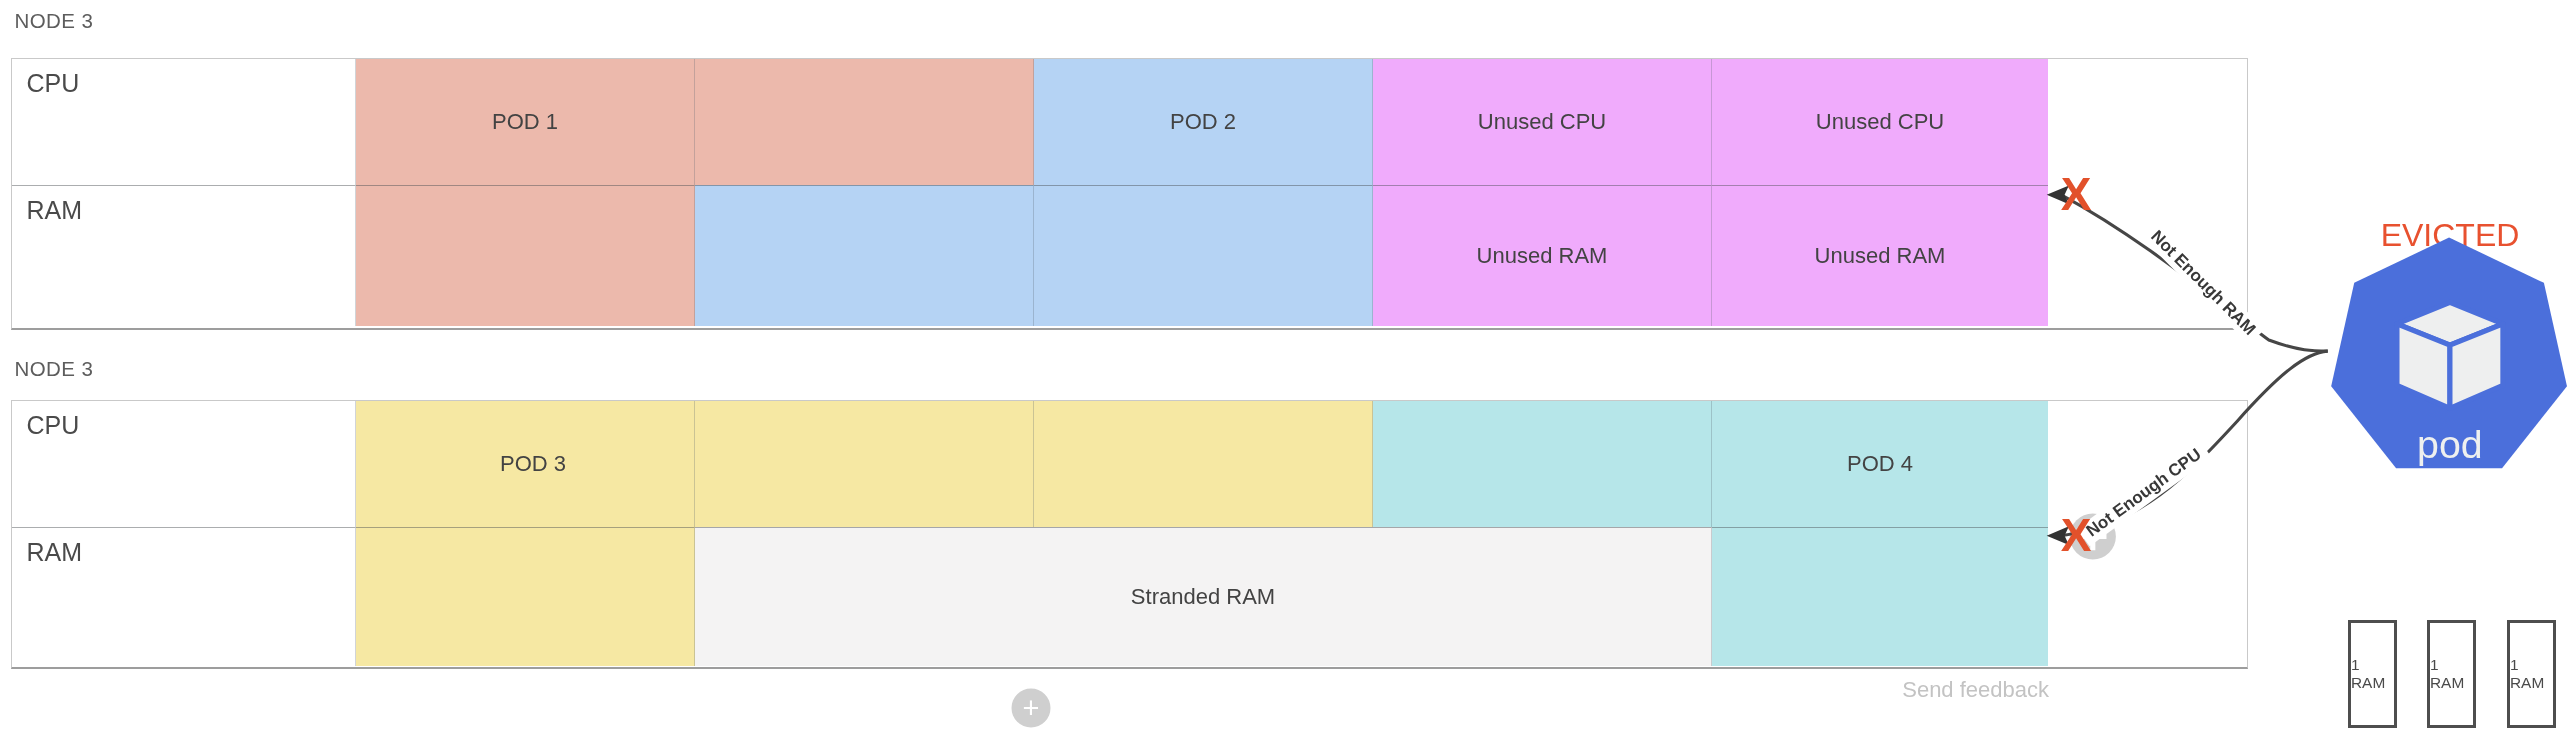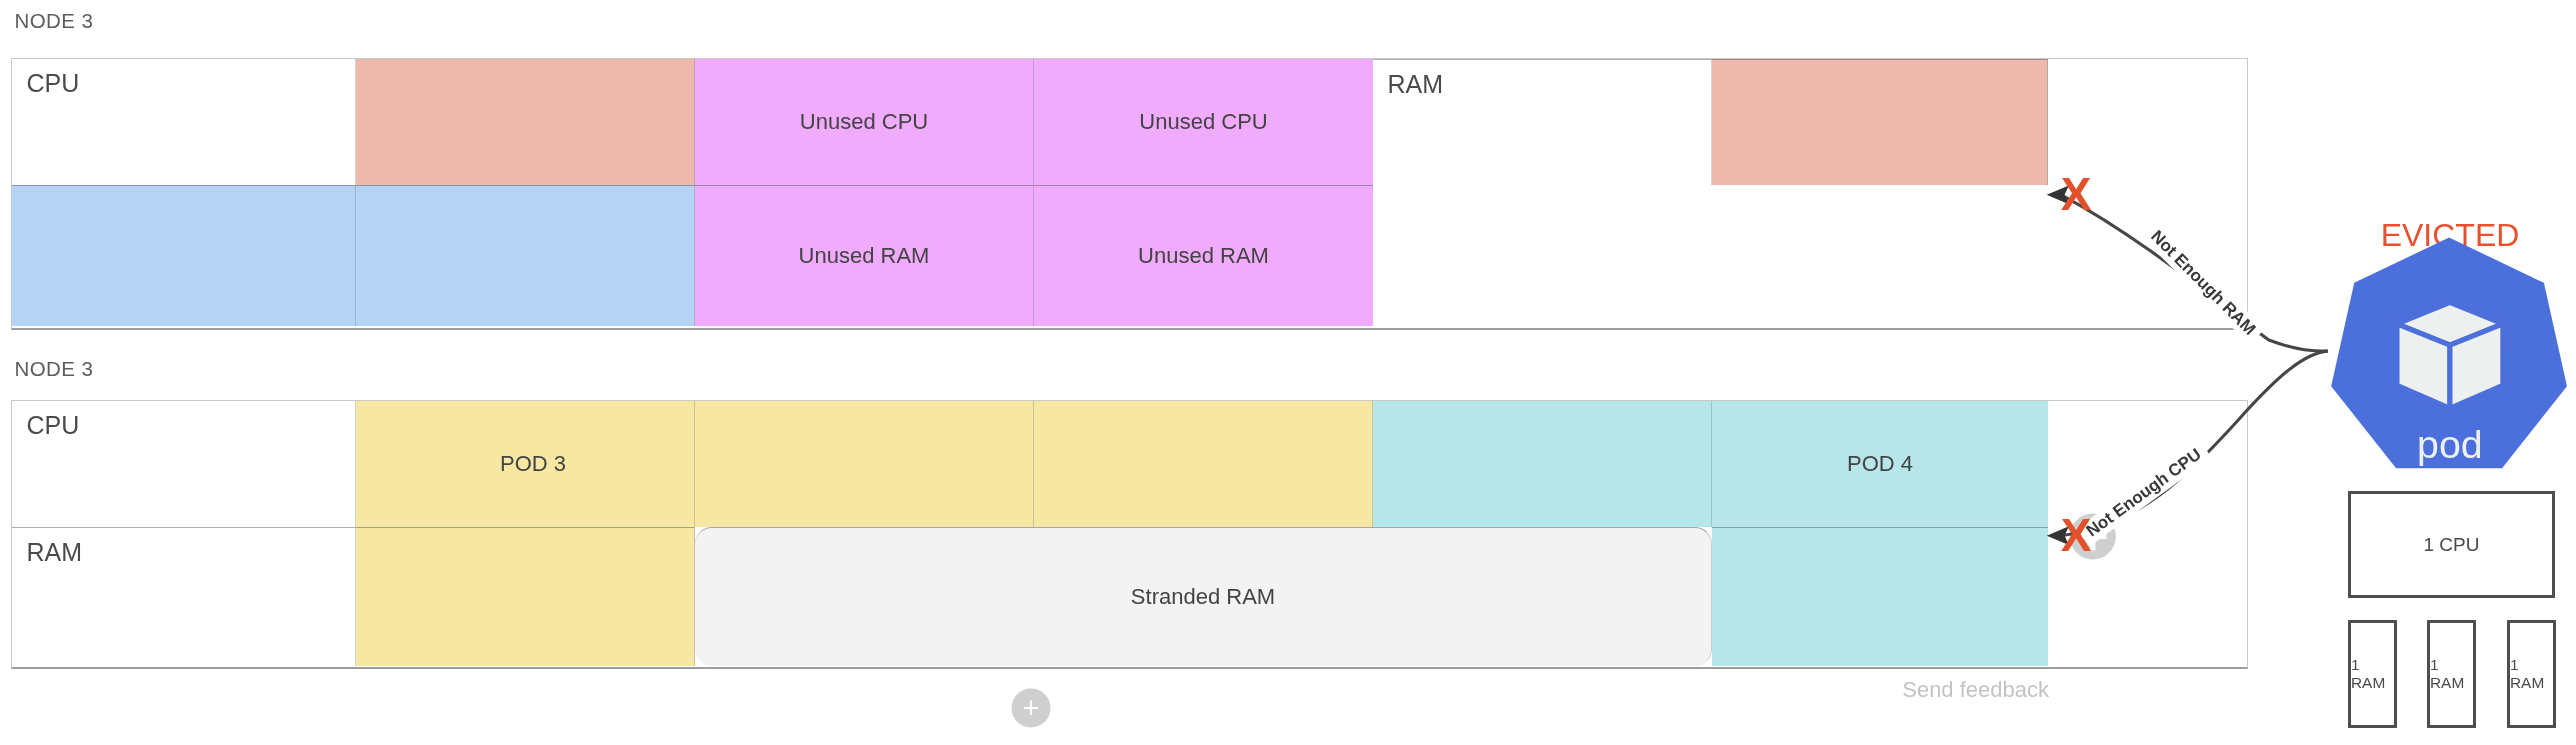--- a/index.html
+++ b/index.html
@@ -13,21 +13,21 @@
       background:#fff;border:1.7px solid #c9c9c9;border-bottom:2.6px solid #9d9d9d;}
   #table1{top:58px;height:272px;grid-template-rows:126px 141px;}
   #table2{top:400px;height:269px;grid-template-rows:126px 139px;}
 
   .cell{box-sizing:border-box;display:flex;align-items:center;justify-content:center;
         font-size:22px;color:#434343;border-right:1.7px solid rgba(90,100,110,0.28);}
   .cell.last{border-right:none;}
   .row2{border-top:1.7px solid rgba(70,75,80,0.45);}
   .rowhead{align-items:flex-start;justify-content:flex-start;padding:10.3px 0 0 14.5px;
            font-size:25px;color:#4a4a4a;background:#fff;}
-  .span3{grid-column:span 3;border-radius:17px;}
+  .span3{grid-column:span 3;}
 
   .c-salmon{background:#ecb9ac;}
   .c-blue{background:#b5d3f4;}
   .c-yellow{background:#f6e8a3;padding-left:16px;}
   .c-teal{background:#b6e6e9;}
   .c-stranded{background:#f4f3f3;}
   .c-white{background:#f0abfc;}
 
   #overlay{position:absolute;left:0;top:0;z-index:5;pointer-events:none;}
 
@@ -57,21 +57,23 @@
   #send-feedback{position:absolute;right:527px;top:677px;font-size:22px;color:#c3c3c3;z-index:4;cursor:pointer;}
 </style>
 </head>
 <body>
 
 <div id="canvas">
 
   <div class="node-label" style="top:8.5px;">NODE 3</div>
   <div class="node-table" id="table1">
     <div class="cell rowhead">CPU</div>
+    <div class="cell c-salmon">POD 1</div>
     <div class="cell c-salmon"></div>
+    <div class="cell c-blue">POD 2</div>
     <div class="cell c-white">Unused CPU</div>
     <div class="cell c-white last">Unused CPU</div>
 
     <div class="cell rowhead row2">RAM</div>
     <div class="cell row2 c-salmon"></div>
     <div class="cell row2 c-blue"></div>
     <div class="cell row2 c-blue"></div>
     <div class="cell row2 c-white">Unused RAM</div>
     <div class="cell row2 c-white last">Unused RAM</div>
   </div>
@@ -116,21 +118,20 @@
   </svg>
 
   <div class="curve-label" id="lbl-ram">Not Enough RAM</div>
   <div class="curve-label" id="lbl-cpu">Not Enough CPU</div>
 
   <div class="x-mark" id="x1">X</div>
   <div class="x-mark" id="x2">X</div>
 
   <div id="evicted">EVICTED</div>
 
-  <div class="req-box" id="cpu-box">1 CPU</div>
   <div class="req-box ram-box" id="ram-box-0">1 RAM</div>
   <div class="req-box ram-box" id="ram-box-1">1 RAM</div>
   <div class="req-box ram-box" id="ram-box-2">1 RAM</div>
 
   <div id="plus-btn">+</div>
   <div id="send-feedback">Send feedback</div>
 
 </div>
 
 

